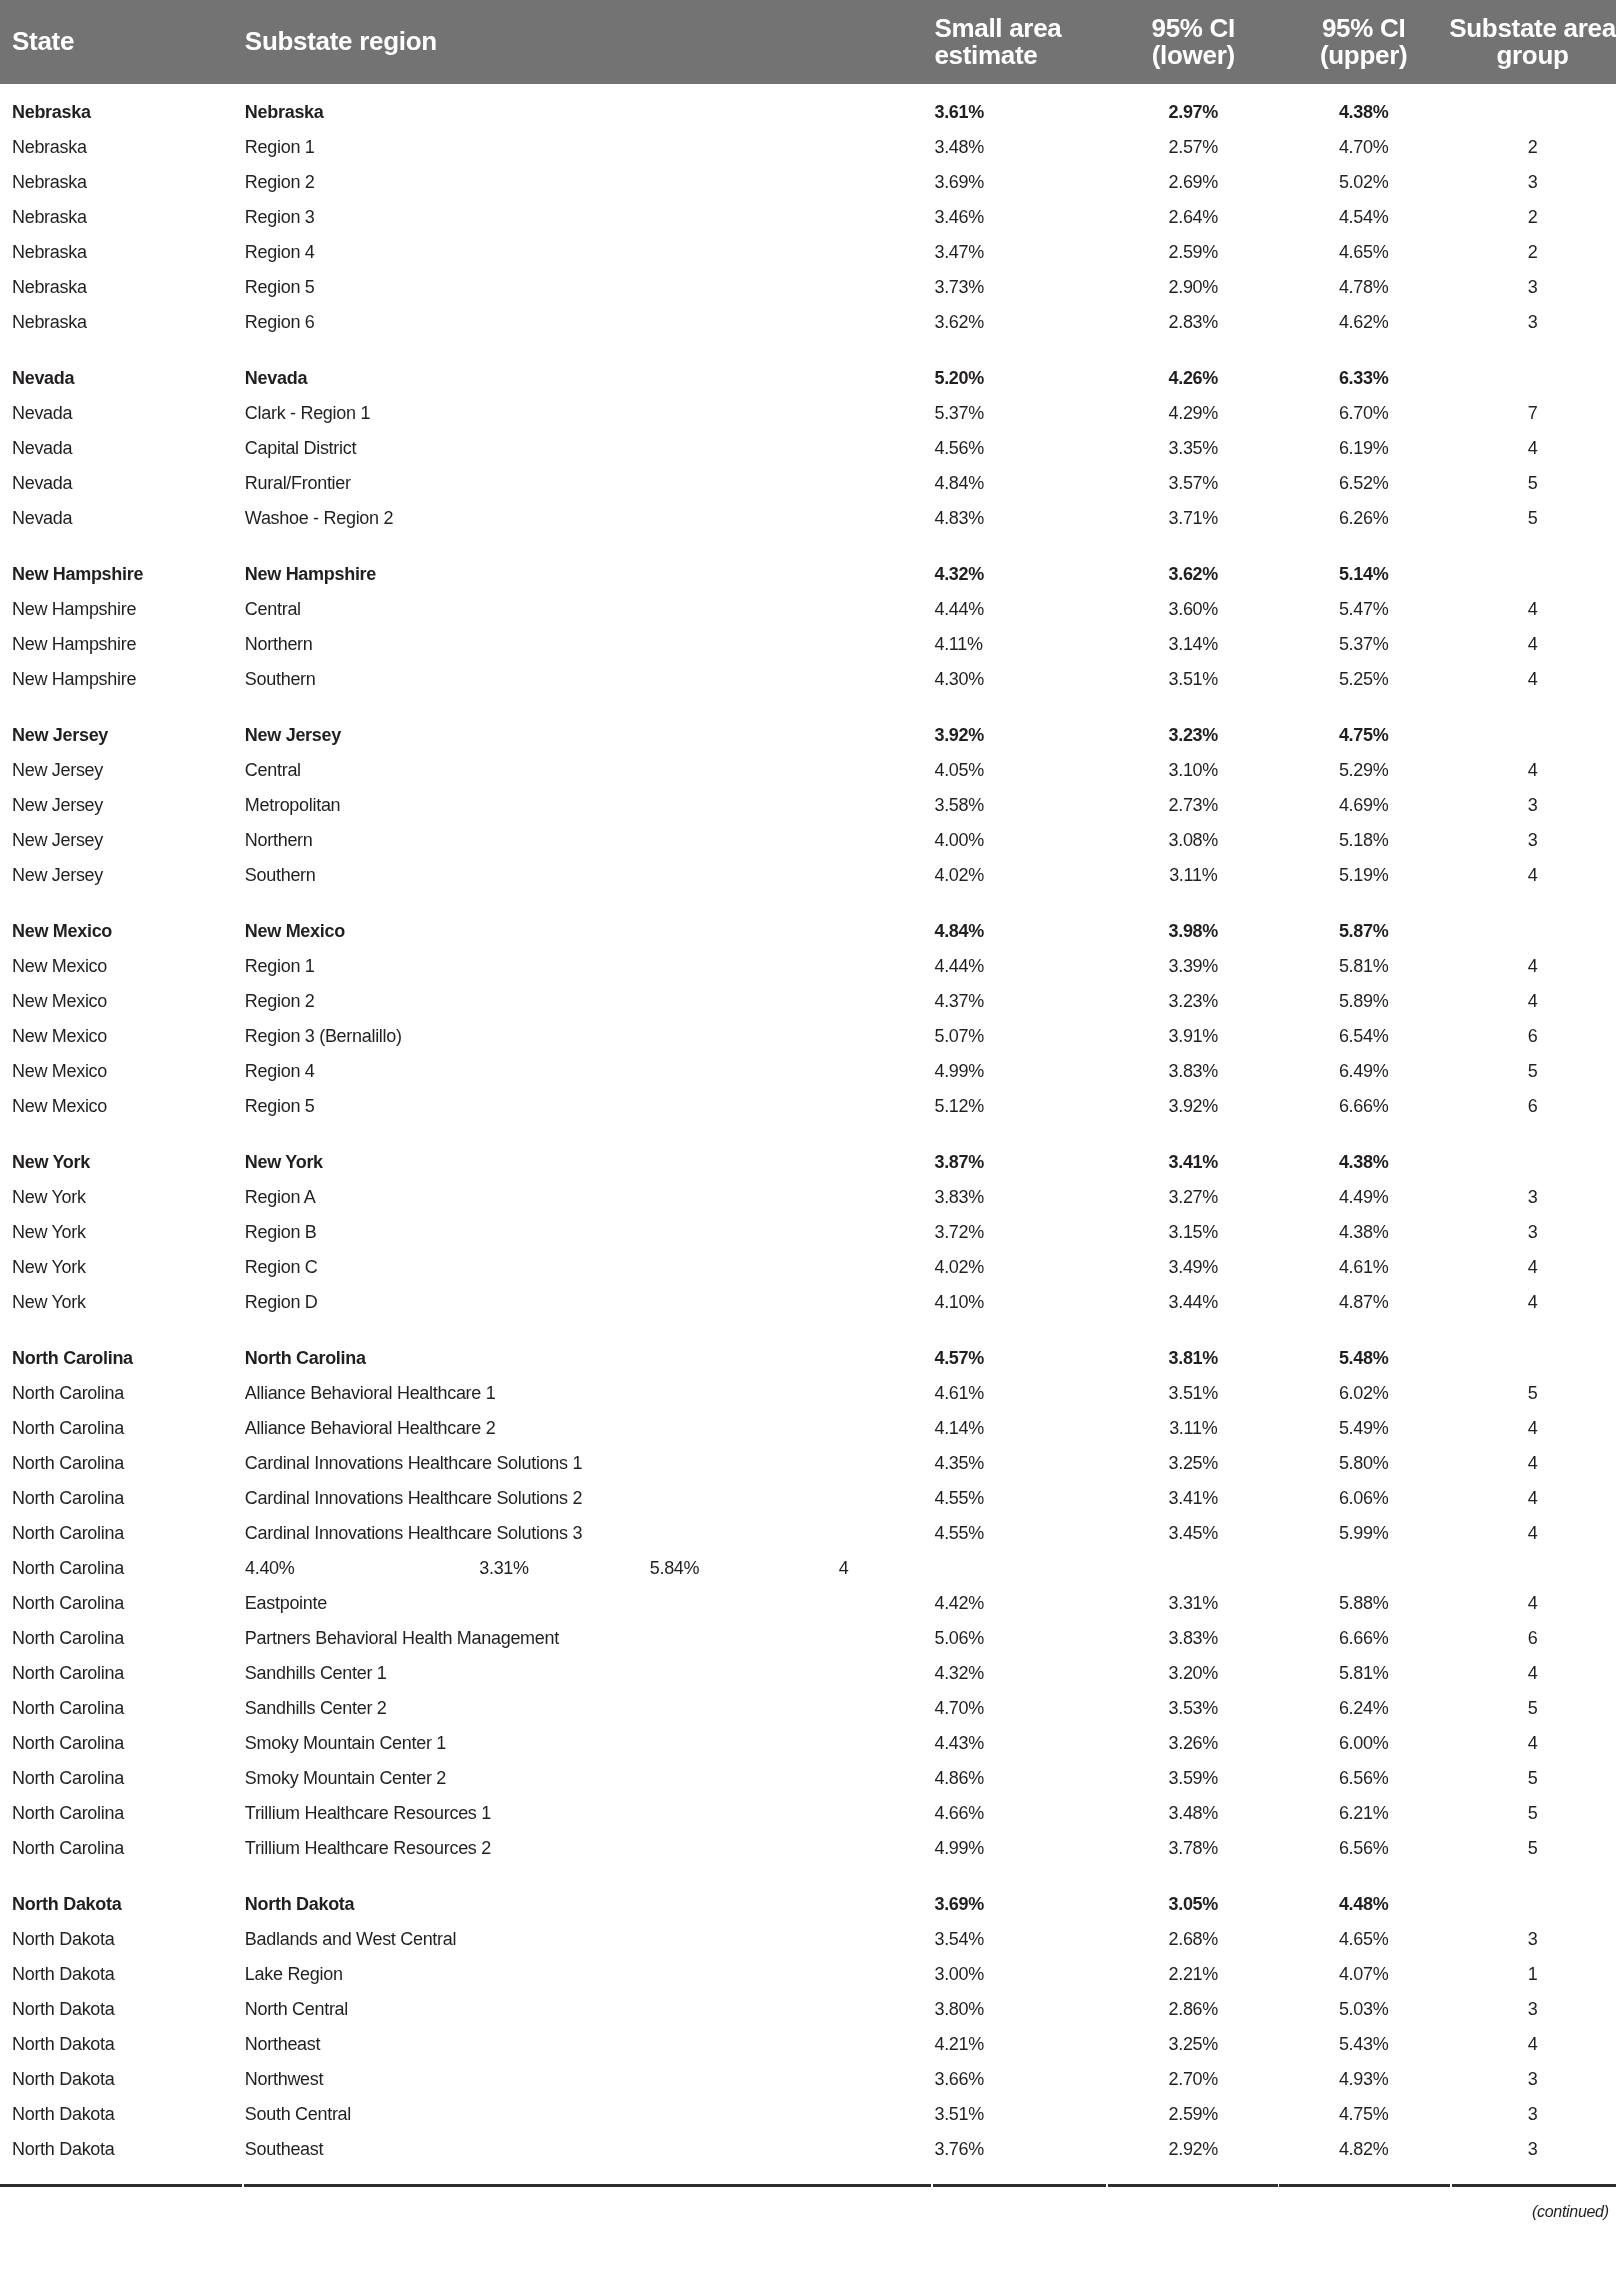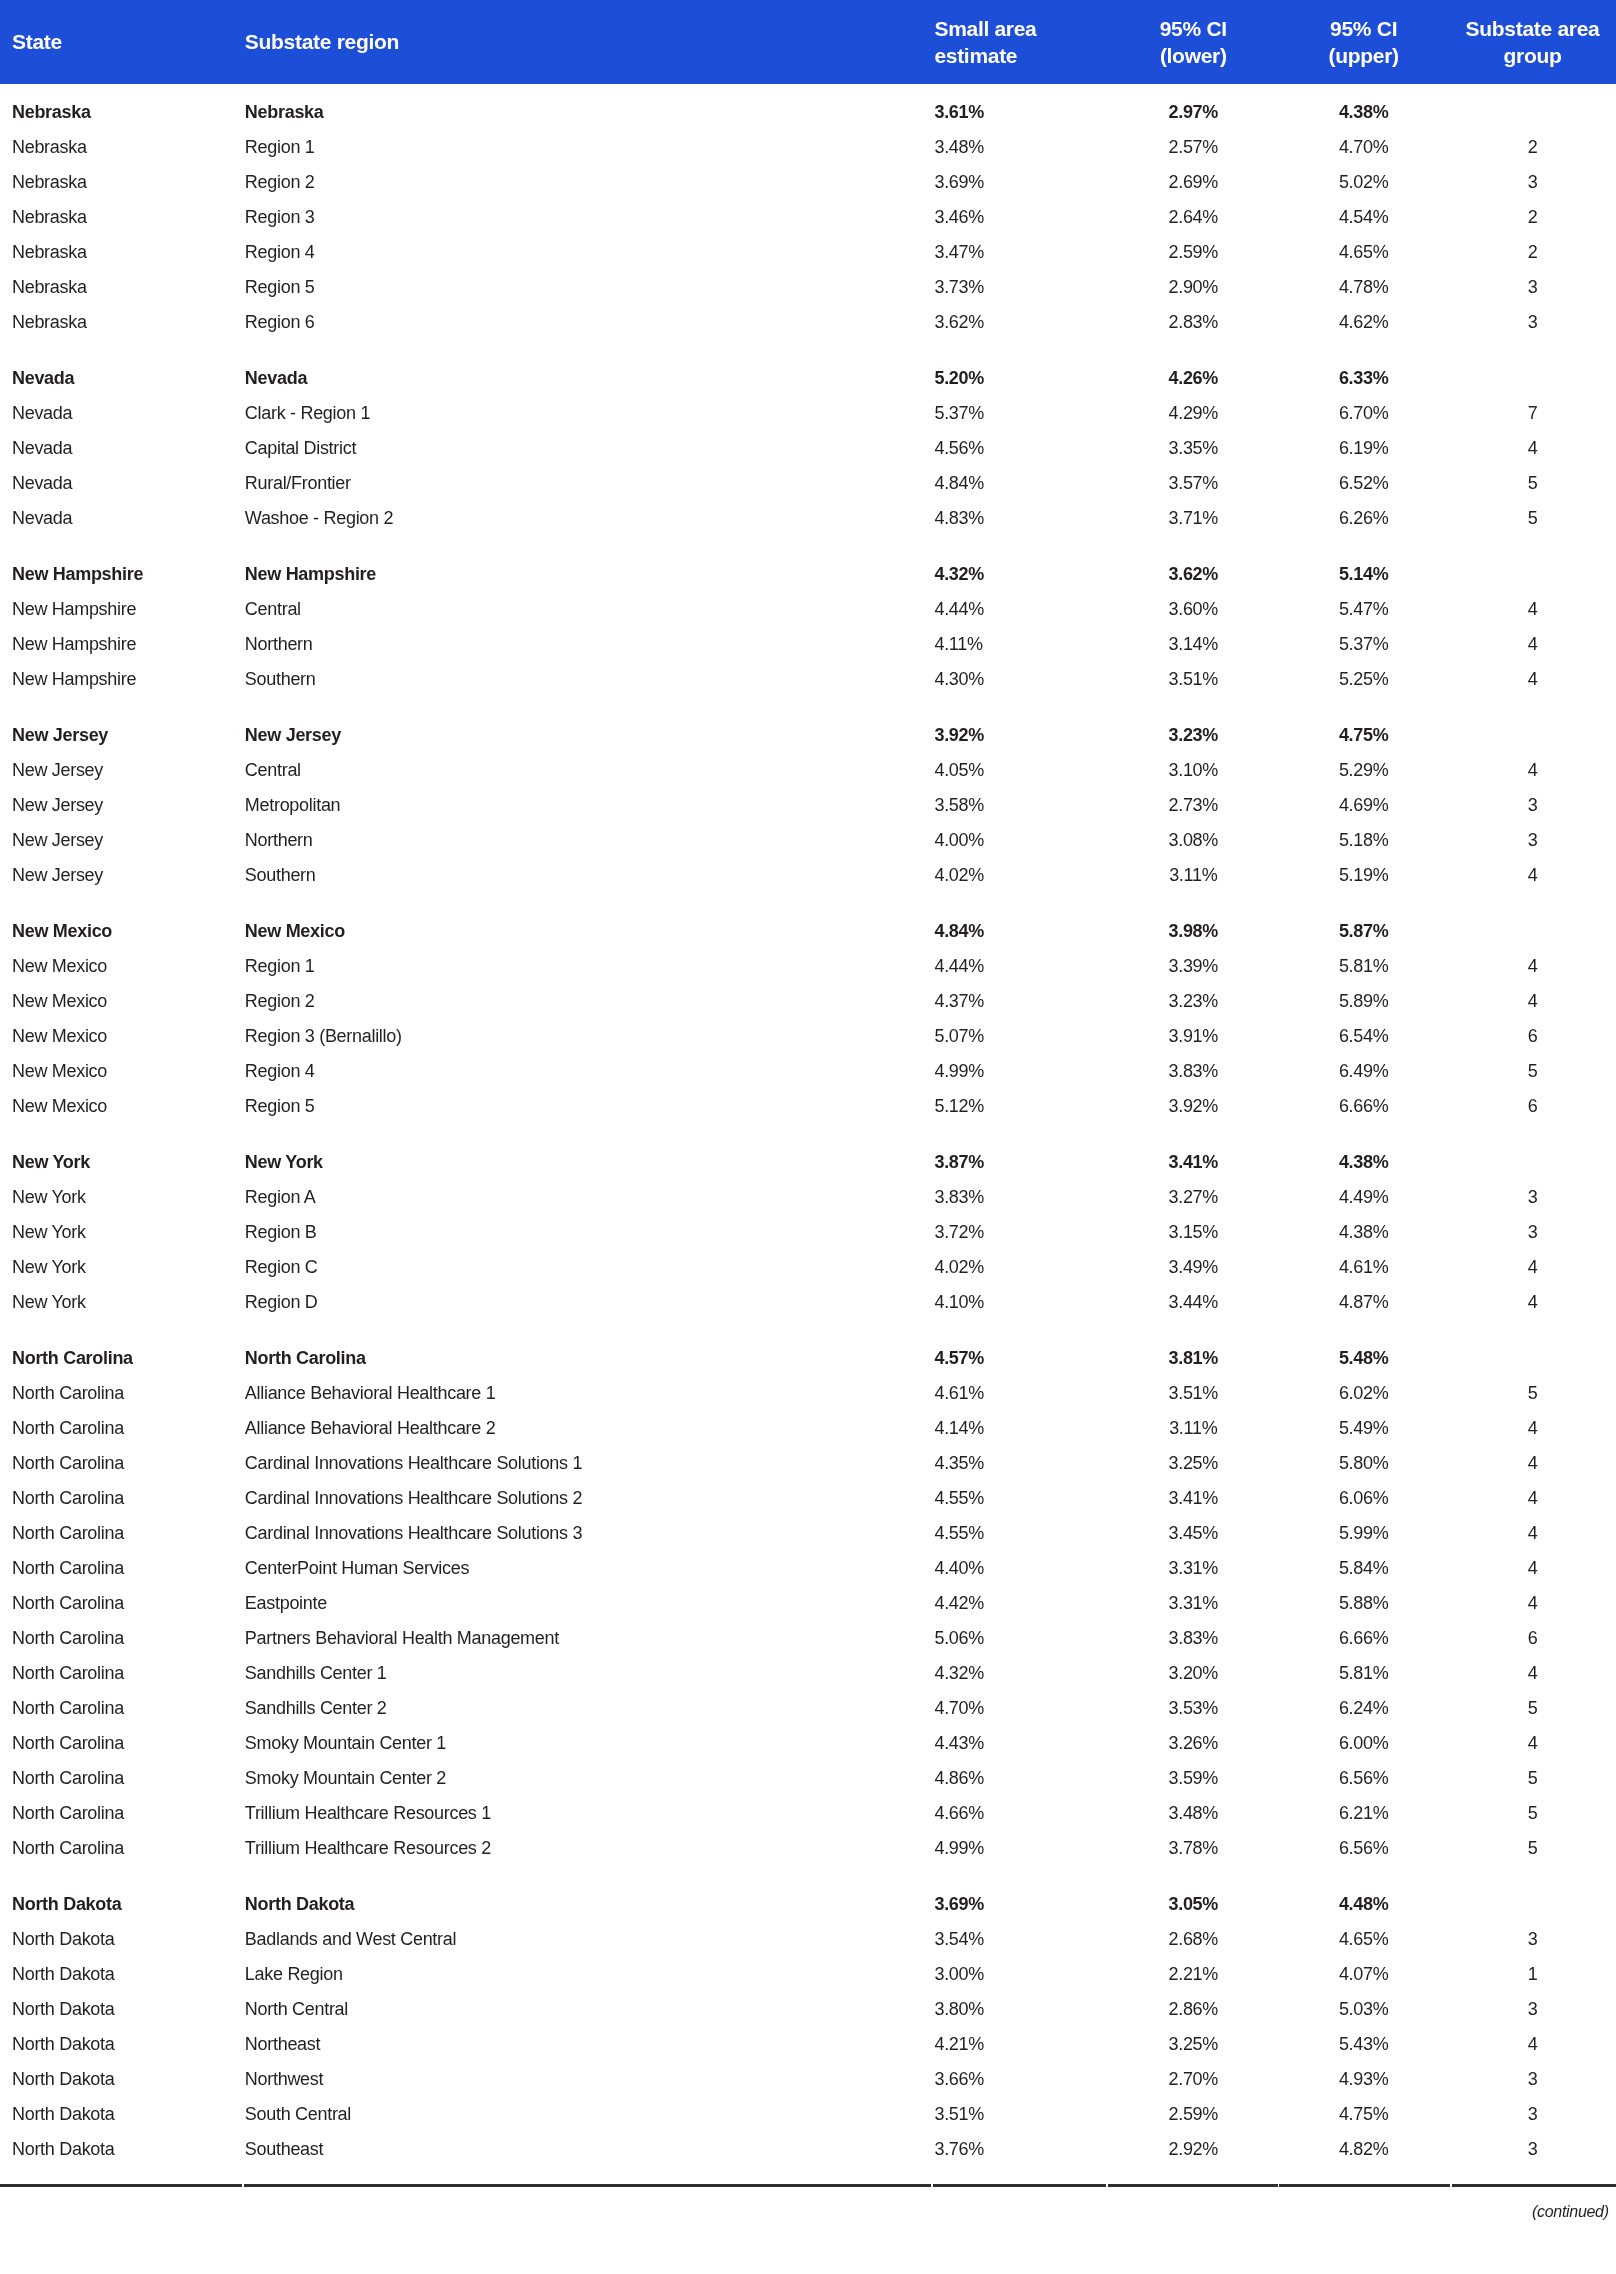--- a/index.html
+++ b/index.html
@@ -17,24 +17,24 @@
   .w2 { width: 690px; }
   .w3 { width: 174px; }
   .w4 { width: 170px; text-align: center; }
   .w5 { width: 171px; text-align: center; }
   .w6 { width: 167px; text-align: center; }
 
   .thead {
     display: flex;
     align-items: center;
     height: 84px;
-    background: #1d4ed8;
+    background: #737373;
     color: #ffffff;
     font-weight: bold;
-    font-size: 21px;
+    font-size: 26px;
     line-height: 27.4px;
     letter-spacing: -0.3px;
   }
   .thead .th { white-space: pre-line; }
 
   .tbody { padding-top: 11px; }
   .group.gap { margin-top: 21px; }
 
   .row {
     display: flex;
@@ -402,21 +402,20 @@
           <div class="row">
             <div class="cell w1">North Carolina</div>
             <div class="cell w2">Cardinal Innovations Healthcare Solutions 3</div>
             <div class="cell w3">4.55%</div>
             <div class="cell w4">3.45%</div>
             <div class="cell w5">5.99%</div>
             <div class="cell w6">4</div>
           </div>
           <div class="row">
             <div class="cell w1">North Carolina</div>
-            <div class="cell w2">CenterPoint Human Services</div>
             <div class="cell w3">4.40%</div>
             <div class="cell w4">3.31%</div>
             <div class="cell w5">5.84%</div>
             <div class="cell w6">4</div>
           </div>
           <div class="row">
             <div class="cell w1">North Carolina</div>
             <div class="cell w2">Eastpointe</div>
             <div class="cell w3">4.42%</div>
             <div class="cell w4">3.31%</div>

